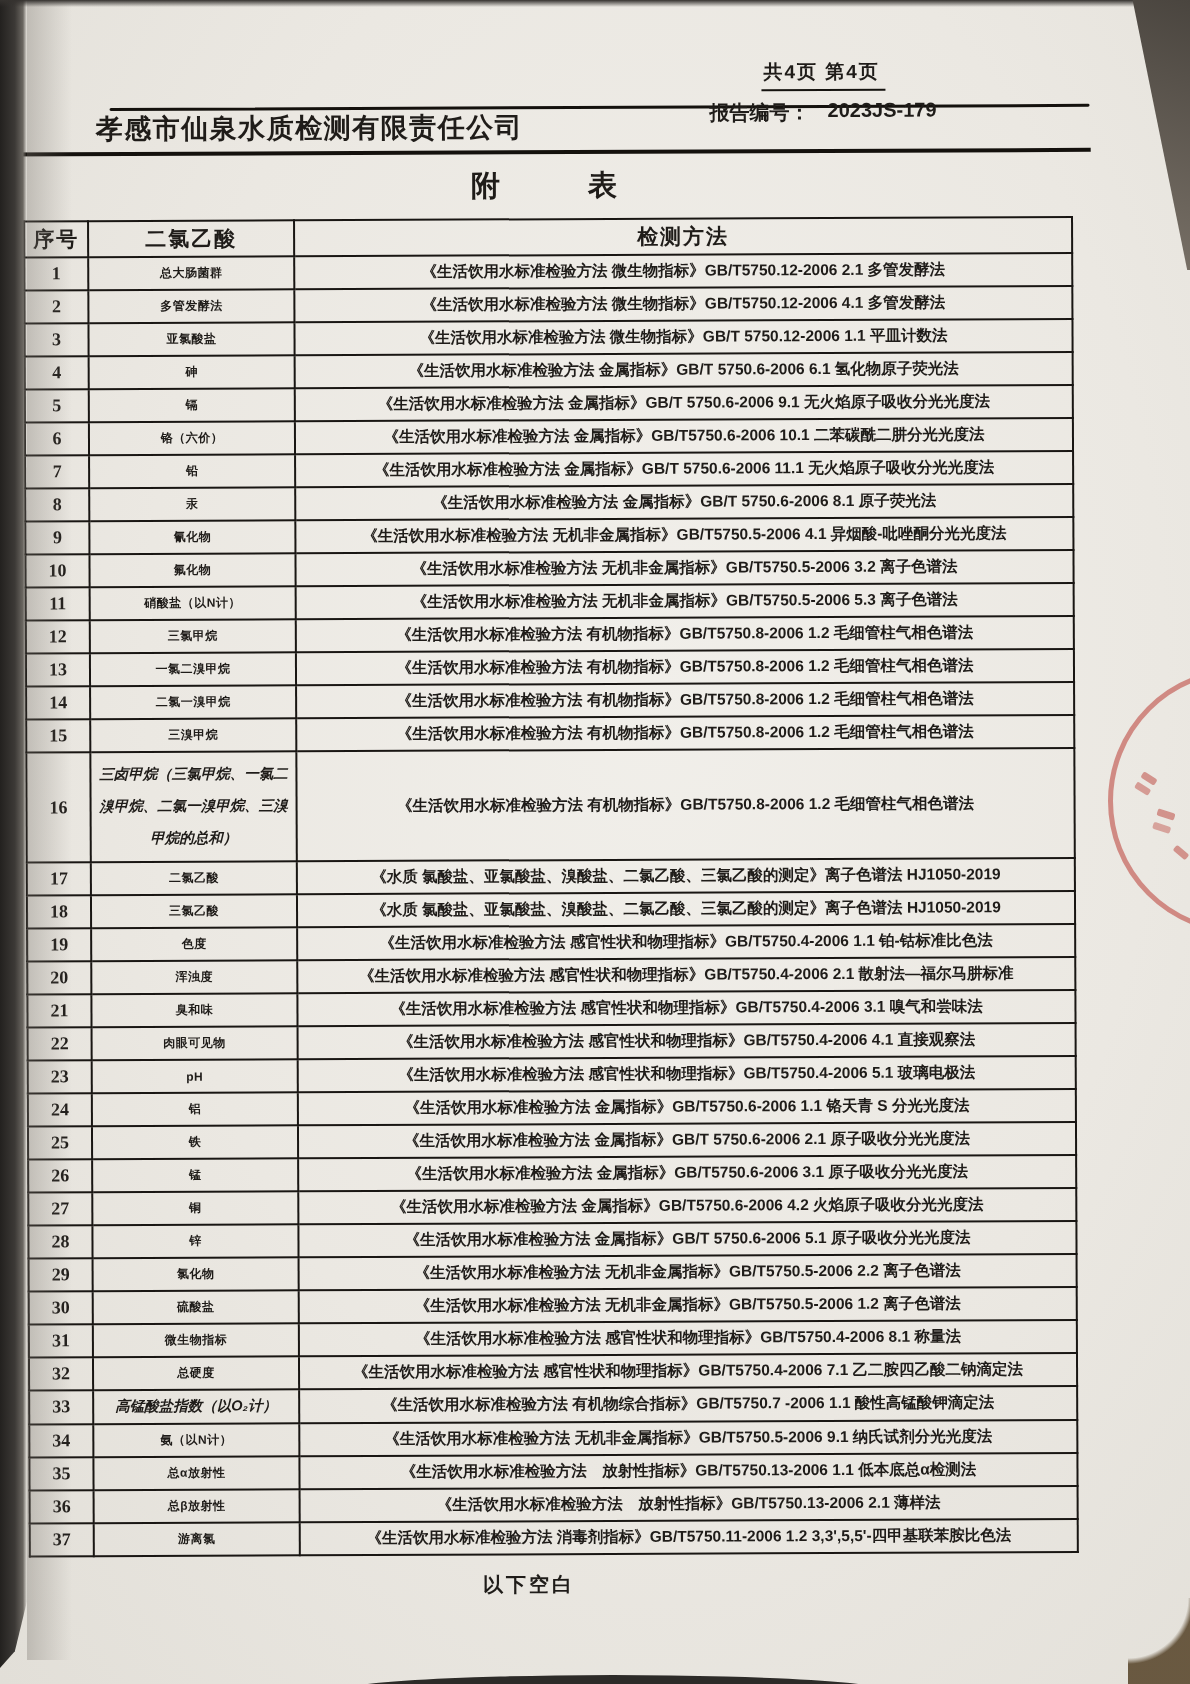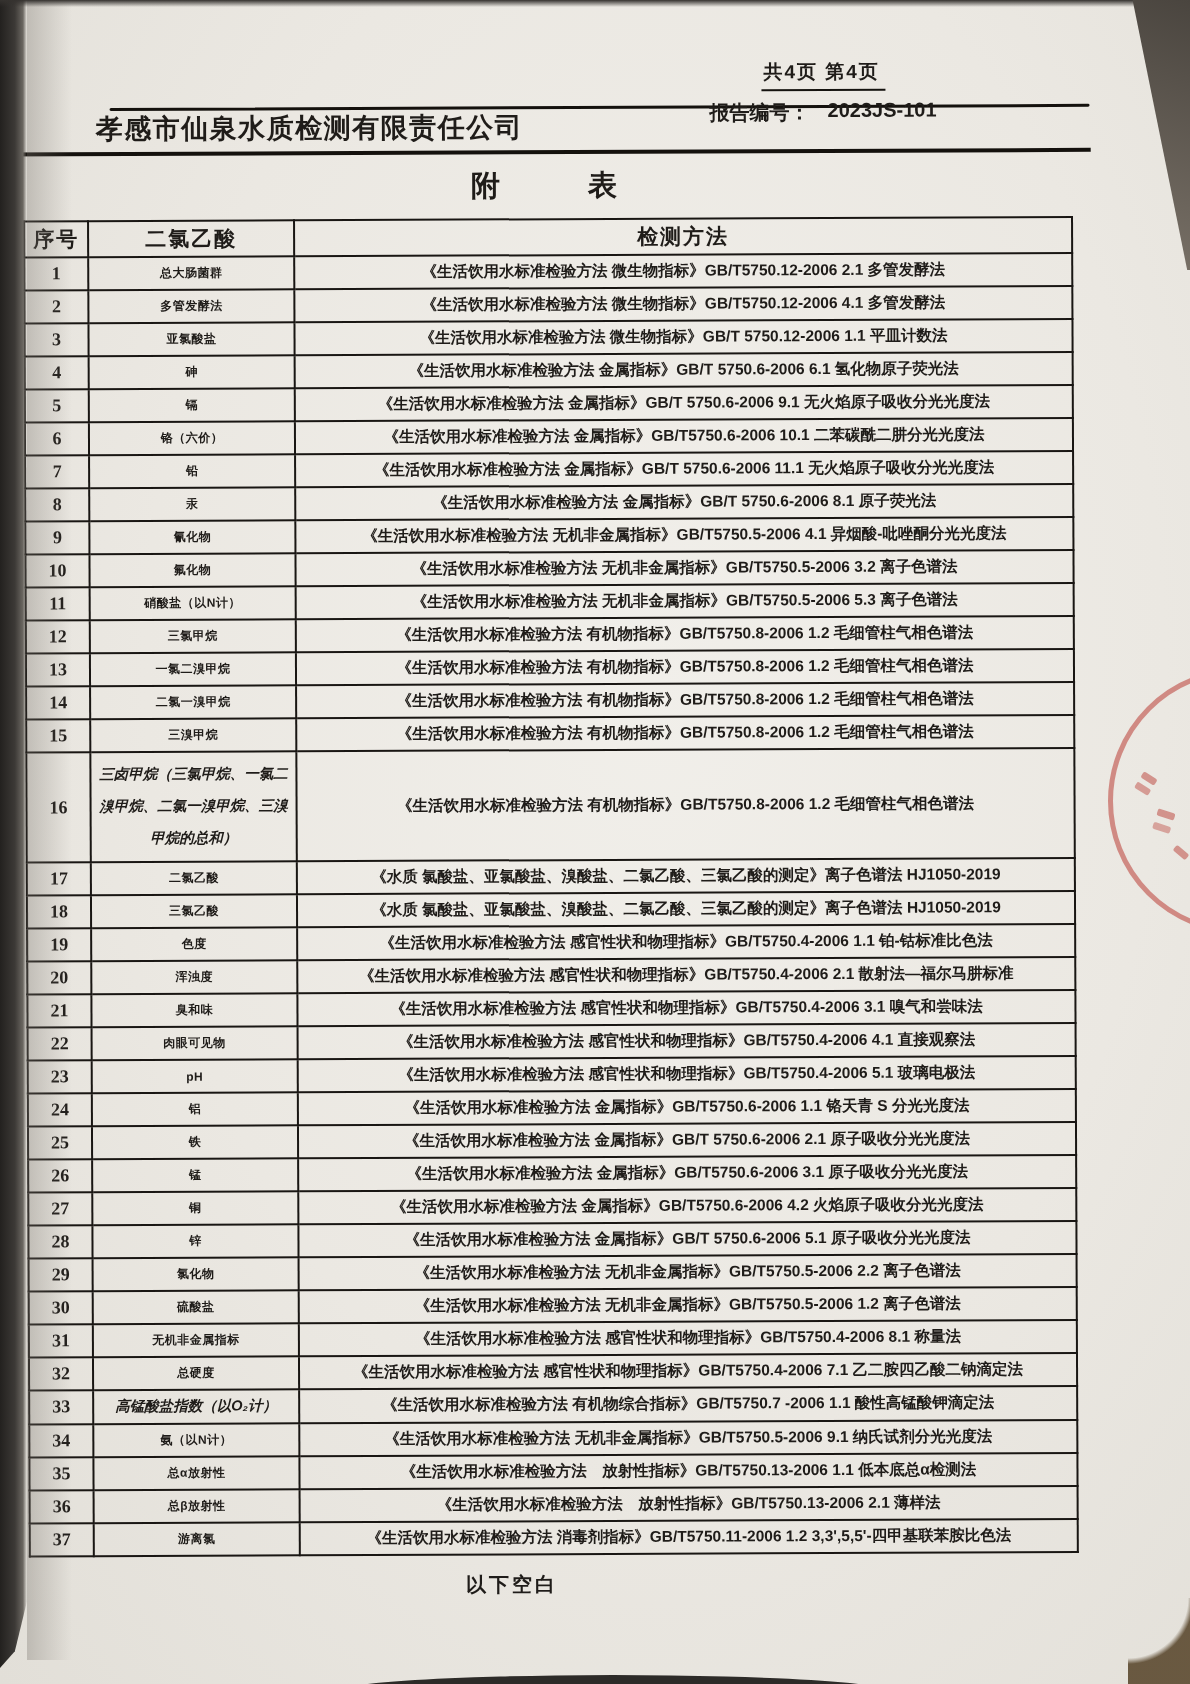--- a/index.html
+++ b/index.html
@@ -55,21 +55,21 @@
   .report-no{
     position:absolute;left:712px;top:100px;display:flex;gap:18px;
     font-size:20px;font-weight:bold;
   }
   .doc-title{
     position:absolute;left:0;top:166px;width:1092px;
     display:flex;justify-content:center;gap:88px;
     font-size:29px;font-weight:bold;
   }
   .footer-note{
-    position:absolute;left:462px;top:1571px;
+    position:absolute;left:479px;top:1571px;
     font-size:20px;font-weight:bold;letter-spacing:3px;
   }
   
   table.methods{
     position:absolute;left:25px;top:218px;width:1050px;
     border-collapse:collapse;table-layout:fixed;
     background:transparent;
   }
   table.methods col.c-no{width:64px;}
   table.methods col.c-item{width:206px;}
@@ -116,21 +116,21 @@
 </div>
 
 <div class="content">
 
   <div class="page-indicator">共4页 第4页</div>
   <div class="rule-1"></div>
 
   <div class="company">孝感市仙泉水质检测有限责任公司</div>
   <div class="report-no">
     <span>报告编号：</span>
-    <span>2023JS-101</span>
+    <span>2023JS-179</span>
   </div>
   <div class="rule-2"></div>
 
   <div class="doc-title">
     <span>附</span>
     <span>表</span>
   </div>
 
   <table class="methods">
     <colgroup>
@@ -291,21 +291,21 @@
           <td class="item">氯化物</td>
           <td class="method">《生活饮用水标准检验方法 无机非金属指标》GB/T5750.5-2006 2.2 离子色谱法</td>
         </tr>
         <tr>
           <td class="no">30</td>
           <td class="item">硫酸盐</td>
           <td class="method">《生活饮用水标准检验方法 无机非金属指标》GB/T5750.5-2006 1.2 离子色谱法</td>
         </tr>
         <tr>
           <td class="no">31</td>
-          <td class="item">无机非金属指标</td>
+          <td class="item">微生物指标</td>
           <td class="method">《生活饮用水标准检验方法 感官性状和物理指标》GB/T5750.4-2006 8.1 称量法</td>
         </tr>
         <tr>
           <td class="no">32</td>
           <td class="item">总硬度</td>
           <td class="method">《生活饮用水标准检验方法 感官性状和物理指标》GB/T5750.4-2006 7.1 乙二胺四乙酸二钠滴定法</td>
         </tr>
         <tr>
           <td class="no">33</td>
           <td class="item small">高锰酸盐指数（以O₂计）</td>

